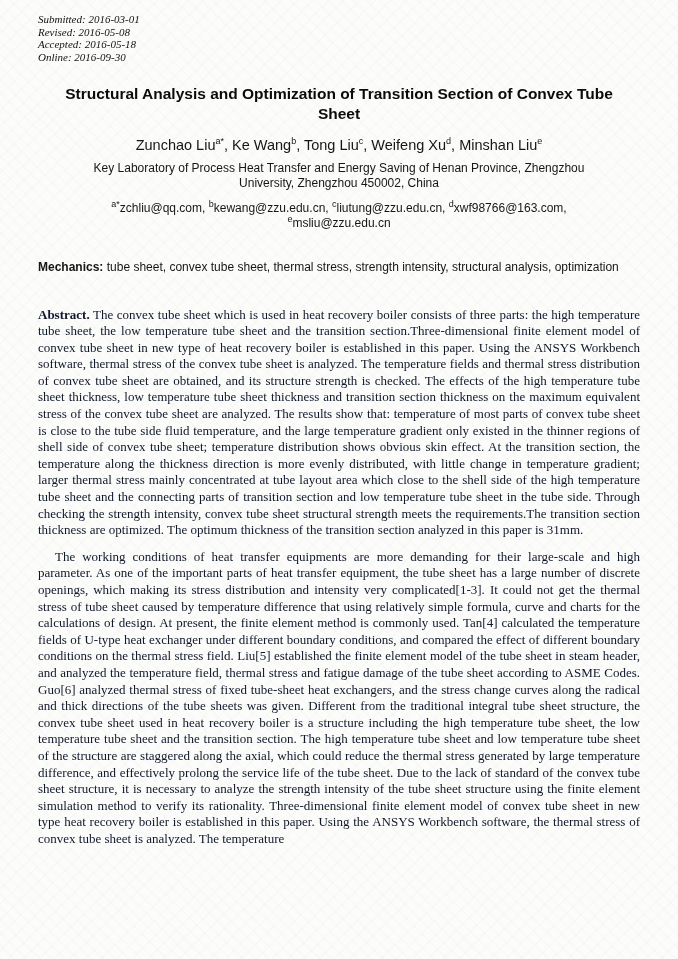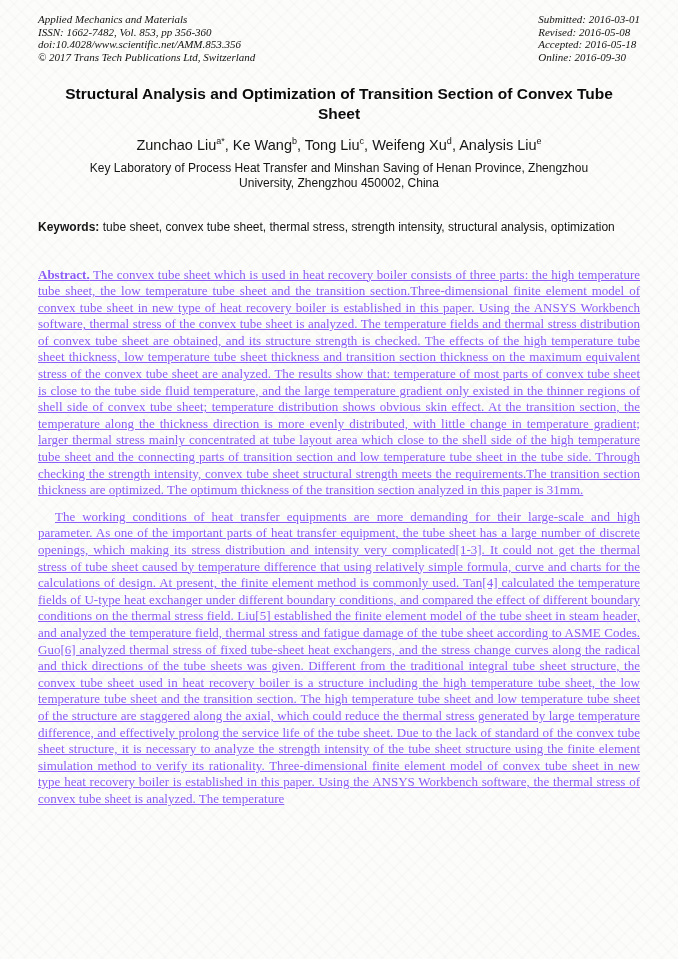--- a/index.html
+++ b/index.html
@@ -65,62 +65,56 @@
     font: 12px/15.5px "Liberation Sans", "DejaVu Sans", sans-serif;
     text-align: justify;
   }
   .keywords b { font-weight: bold; }
 
   
   .abstract, .body-par {
     margin: 0;
     font: 13px/16.6px "Liberation Serif", "DejaVu Serif", serif;
     text-align: justify;
-    color: #8b5cf6;
-    text-decoration: underline;
+    color: #0f172a;
   }
   .abstract { margin-top: 31px; }
   .abstract b { font-weight: bold; }
 
   .section-heading {
     margin: 20px 0 0 0;
     font: bold 13px/16px "Liberation Serif", "DejaVu Serif", serif;
   }
   .body-par.indent {
     margin-top: 10px;
     text-indent: 17px;
   }
 </style>
 </head>
 <body>
 
 <div class="page">
 
   <header class="meta">
-    <div class="meta-left">
-      <div>Applied Mechanics and Materials</div>
-      <div>ISSN: 1662-7482, Vol. 853, pp 356-360</div>
-      <div>doi:10.4028/www.scientific.net/AMM.853.356</div>
-      <div>© 2017 Trans Tech Publications Ltd, Switzerland</div>
-    </div>
     <div class="meta-right">
       <div>Submitted: 2016-03-01</div>
       <div>Revised: 2016-05-08</div>
       <div>Accepted: 2016-05-18</div>
       <div>Online: 2016-09-30</div>
     </div>
   </header>
 
   <h1 class="title">Structural Analysis and Optimization of Transition Section of Convex Tube Sheet</h1>
 
-  <div class="authors"><span>Zunchao Liu</span><sup>a*</sup>, <span>Ke Wang</span><sup>b</sup>, <span>Tong Liu</span><sup>c</sup>, <span>Weifeng Xu</span><sup>d</sup>, <span>Analysis Liu</span><sup>e</sup></div>
+  <div class="authors"><span>Zunchao Liu</span><sup>a*</sup>, <span>Ke Wang</span><sup>b</sup>, <span>Tong Liu</span><sup>c</sup>, <span>Weifeng Xu</span><sup>d</sup>, <span>Minshan Liu</span><sup>e</sup></div>
 
-  <div class="affiliation">Key Laboratory of Process Heat Transfer and Minshan Saving of Henan Province, Zhengzhou University, Zhengzhou 450002, China</div>
+  <div class="affiliation">Key Laboratory of Process Heat Transfer and Energy Saving of Henan Province, Zhengzhou University, Zhengzhou 450002, China</div>
 
+  <div class="emails"><sup>a*</sup><span>zchliu@qq.com</span>, <sup>b</sup><span>kewang@zzu.edu.cn</span>, <sup>c</sup><span>liutung@zzu.edu.cn</span>, <sup>d</sup><span>xwf98766@163.com</span>, <sup>e</sup><span>msliu@zzu.edu.cn</span></div>
 
-  <p class="keywords"><b>Keywords:</b> <span>tube sheet, convex tube sheet, thermal stress, strength intensity, structural analysis, optimization</span></p>
+  <p class="keywords"><b>Mechanics:</b> <span>tube sheet, convex tube sheet, thermal stress, strength intensity, structural analysis, optimization</span></p>
 
   <p class="abstract"><b>Abstract.</b> <span>The convex tube sheet which is used in heat recovery boiler consists of three parts: the high temperature tube sheet, the low temperature tube sheet and the transition section.Three-dimensional finite element model of convex tube sheet in new type of heat recovery boiler is established in this paper. Using the ANSYS Workbench software, thermal stress of the convex tube sheet is analyzed. The temperature fields and thermal stress distribution of convex tube sheet are obtained, and its structure strength is checked. The effects of the high temperature tube sheet thickness, low temperature tube sheet thickness and transition section thickness on the maximum equivalent stress of the convex tube sheet are analyzed. The results show that: temperature of most parts of convex tube sheet is close to the tube side fluid temperature, and the large temperature gradient only existed in the thinner regions of shell side of convex tube sheet; temperature distribution shows obvious skin effect. At the transition section, the temperature along the thickness direction is more evenly distributed, with little change in temperature gradient; larger thermal stress mainly concentrated at tube layout area which close to the shell side of the high temperature tube sheet and the connecting parts of transition section and low temperature tube sheet in the tube side. Through checking the strength intensity, convex tube sheet structural strength meets the requirements.The transition section thickness are optimized. The optimum thickness of the transition section analyzed in this paper is 31mm.</span></p>
 
 
   <p class="body-par indent">The working conditions of heat transfer equipments are more demanding for their large-scale and high parameter. As one of the important parts of heat transfer equipment, the tube sheet has a large number of discrete openings, which making its stress distribution and intensity very complicated[1-3]. It could not get the thermal stress of tube sheet caused by temperature difference that using relatively simple formula, curve and charts for the calculations of design. At present, the finite element method is commonly used. Tan[4] calculated the temperature fields of U-type heat exchanger under different boundary conditions, and compared the effect of different boundary conditions on the thermal stress field. Liu[5] established the finite element model of the tube sheet in steam header, and analyzed the temperature field, thermal stress and fatigue damage of the tube sheet according to ASME Codes. Guo[6] analyzed thermal stress of fixed tube-sheet heat exchangers, and the stress change curves along the radical and thick directions of the tube sheets was given. Different from the traditional integral tube sheet structure, the convex tube sheet used in heat recovery boiler is a structure including the high temperature tube sheet, the low temperature tube sheet and the transition section. The high temperature tube sheet and low temperature tube sheet of the structure are staggered along the axial, which could reduce the thermal stress generated by large temperature difference, and effectively prolong the service life of the tube sheet. Due to the lack of standard of the convex tube sheet structure, it is necessary to analyze the strength intensity of the tube sheet structure using the finite element simulation method to verify its rationality. Three-dimensional finite element model of convex tube sheet in new type heat recovery boiler is established in this paper. Using the ANSYS Workbench software, the thermal stress of convex tube sheet is analyzed. The temperature</p>
 
 </div>
 
 </body></html>

